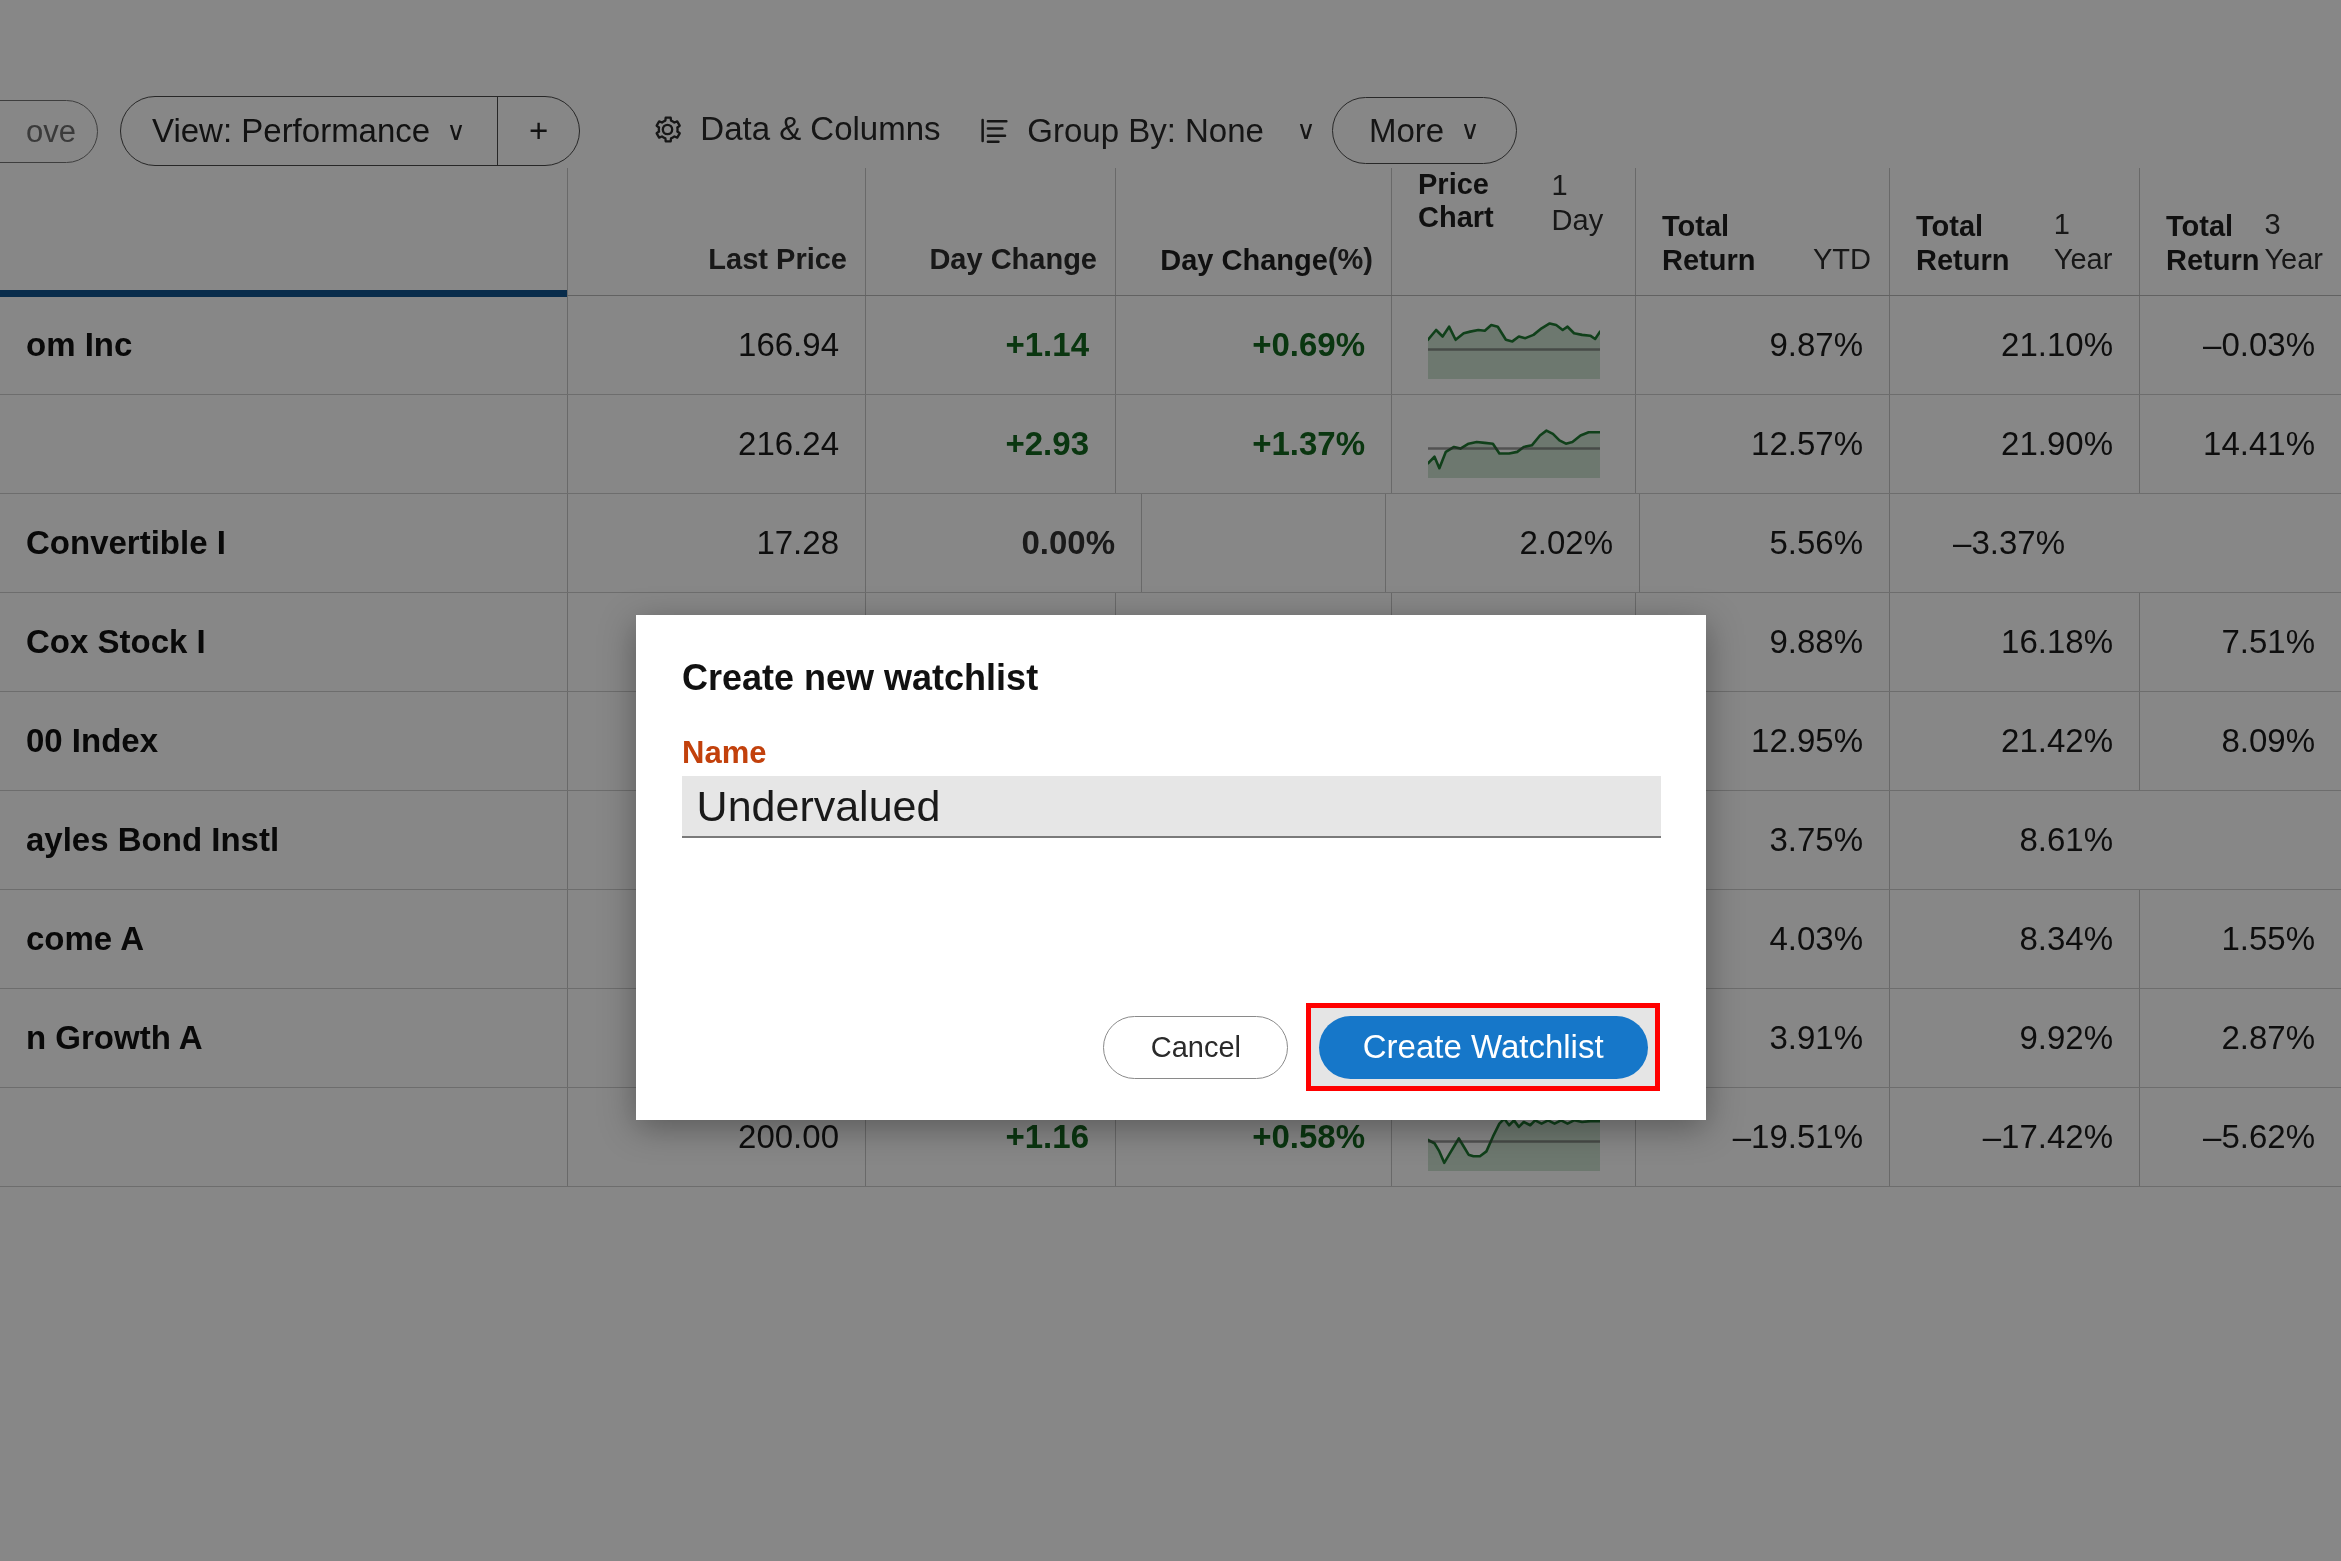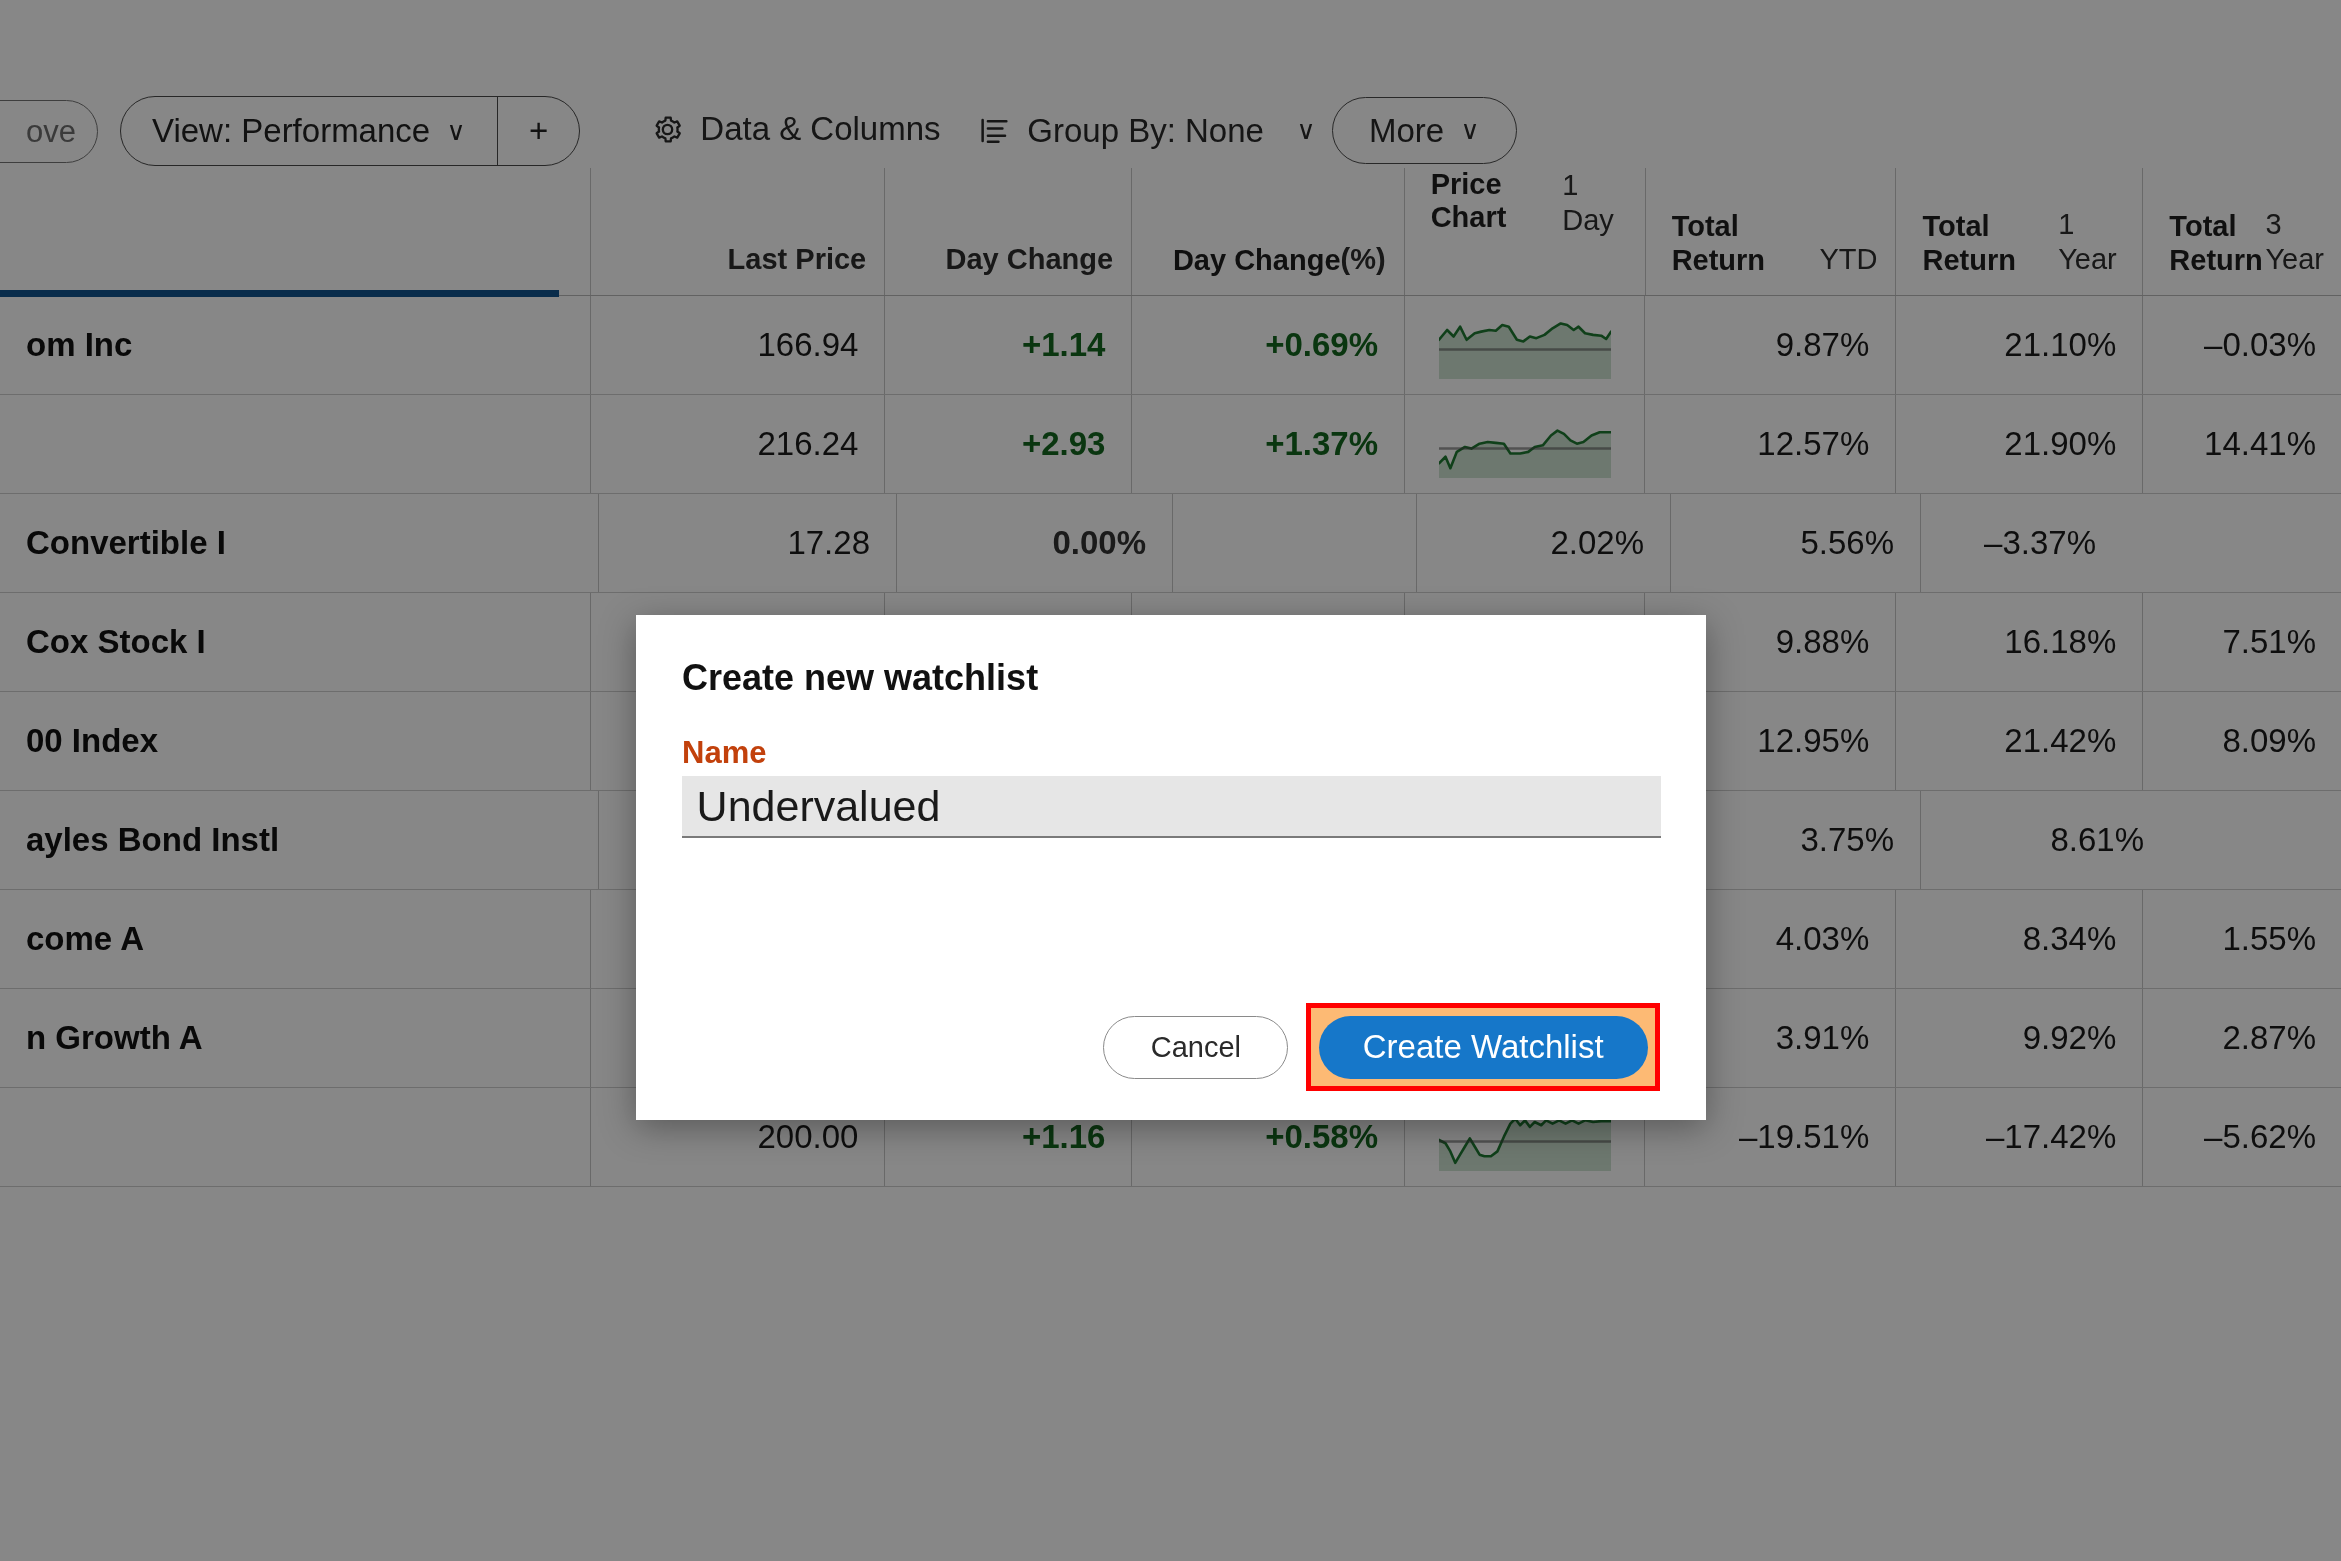--- a/index.html
+++ b/index.html
@@ -137,21 +137,21 @@
     white-space: nowrap;
   }
   .trow .td:first-child { border-left: none; justify-content: flex-start; }
   .td.name { font-weight: bold; font-size: 33px; color: #111; overflow: hidden; }
   .td.pos { color: #14661f; font-weight: bold; }
   .td.flat { color: #333; font-weight: bold; }
   .td.chartcell { justify-content: center; padding: 0; }
 
   
   .c-name  { width: 567px; }
-  .c-price { width: 298px; margin-left: 31px; }
+  .c-price { width: 298px; }
   .c-chg   { width: 250px; }
   .c-chgp  { width: 276px; }
   .c-chart { width: 244px; }
   .c-ytd   { width: 254px; }
   .c-1y    { width: 250px; }
   .c-3y    { width: 202px; }
 
   .spark { width: 172px; height: 67px; display:block; }
 
   
@@ -193,21 +193,21 @@
     border: 1.6px solid #8a8a8a;
     border-radius: 33px;
     background: #fff;
     font-size: 29px; color: #2a2a2a;
     display: flex; align-items: center; justify-content: center;
     font-family: "Liberation Sans", sans-serif;
   }
   #create-highlight {
     border: 5.7px solid #ff0000;
     padding: 7.3px;
-    background: #fdba74;
+    background: #e5e5e5;
     display: inline-block;
   }
   #create-btn {
     height: 63px; min-width: 329px;
     border: none;
     border-radius: 33px;
     background: #1677c9;
     color: #ffffff;
     font-size: 33px;
     display: flex; align-items: center; justify-content: center;

